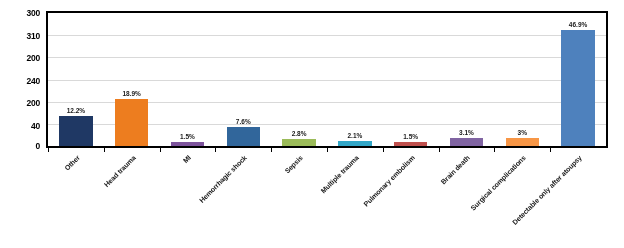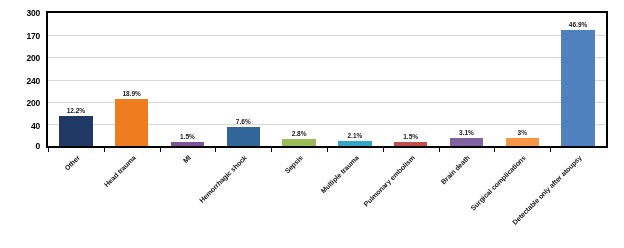--- a/index.html
+++ b/index.html
@@ -107,21 +107,21 @@
     letter-spacing:-0.1px;
   }
 </style>
 </head>
 <body>
 
 <div id="chart-root">
 
   <div id="y-axis">
     <div class="ytick" style="top:13px">300</div>
-    <div class="ytick" style="top:35.5px">170</div>
+    <div class="ytick" style="top:35.5px">310</div>
     <div class="ytick" style="top:58px">200</div>
     <div class="ytick" style="top:80.5px">240</div>
     <div class="ytick" style="top:103px">200</div>
     <div class="ytick" style="top:125.5px">40</div>
     <div class="ytick" style="top:146px">0</div>
   </div>
 
   <div id="plot-frame">
     <div id="grid">
       <div class="gridline" style="top:22.2px"></div>

